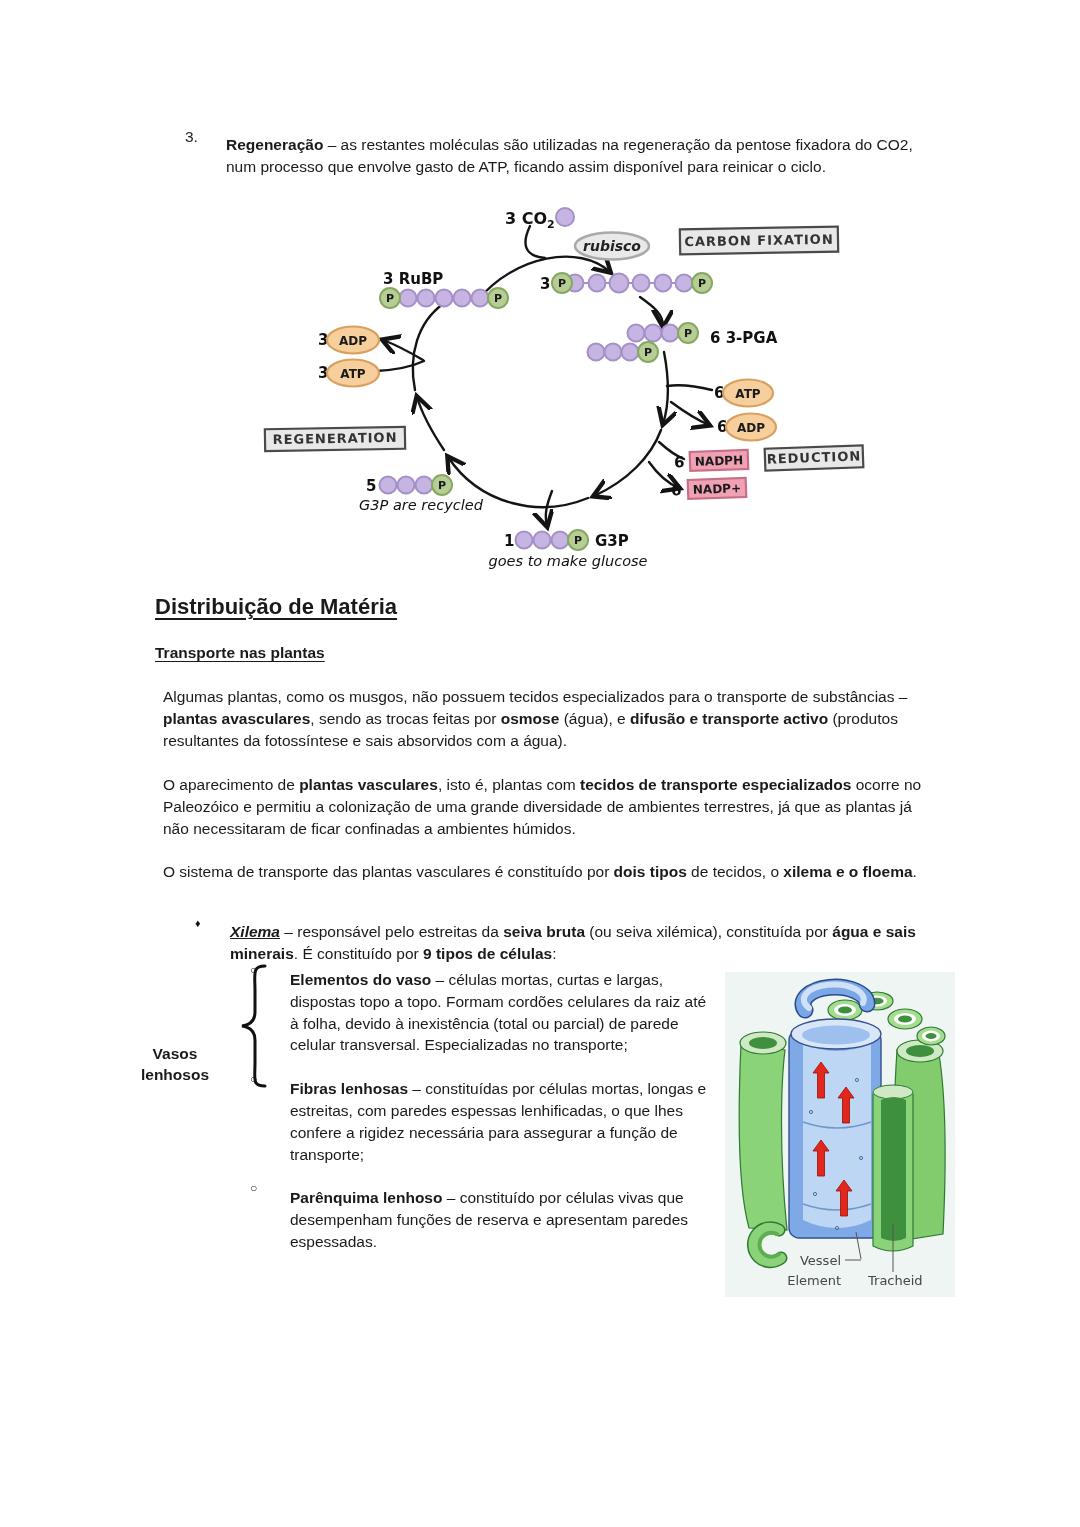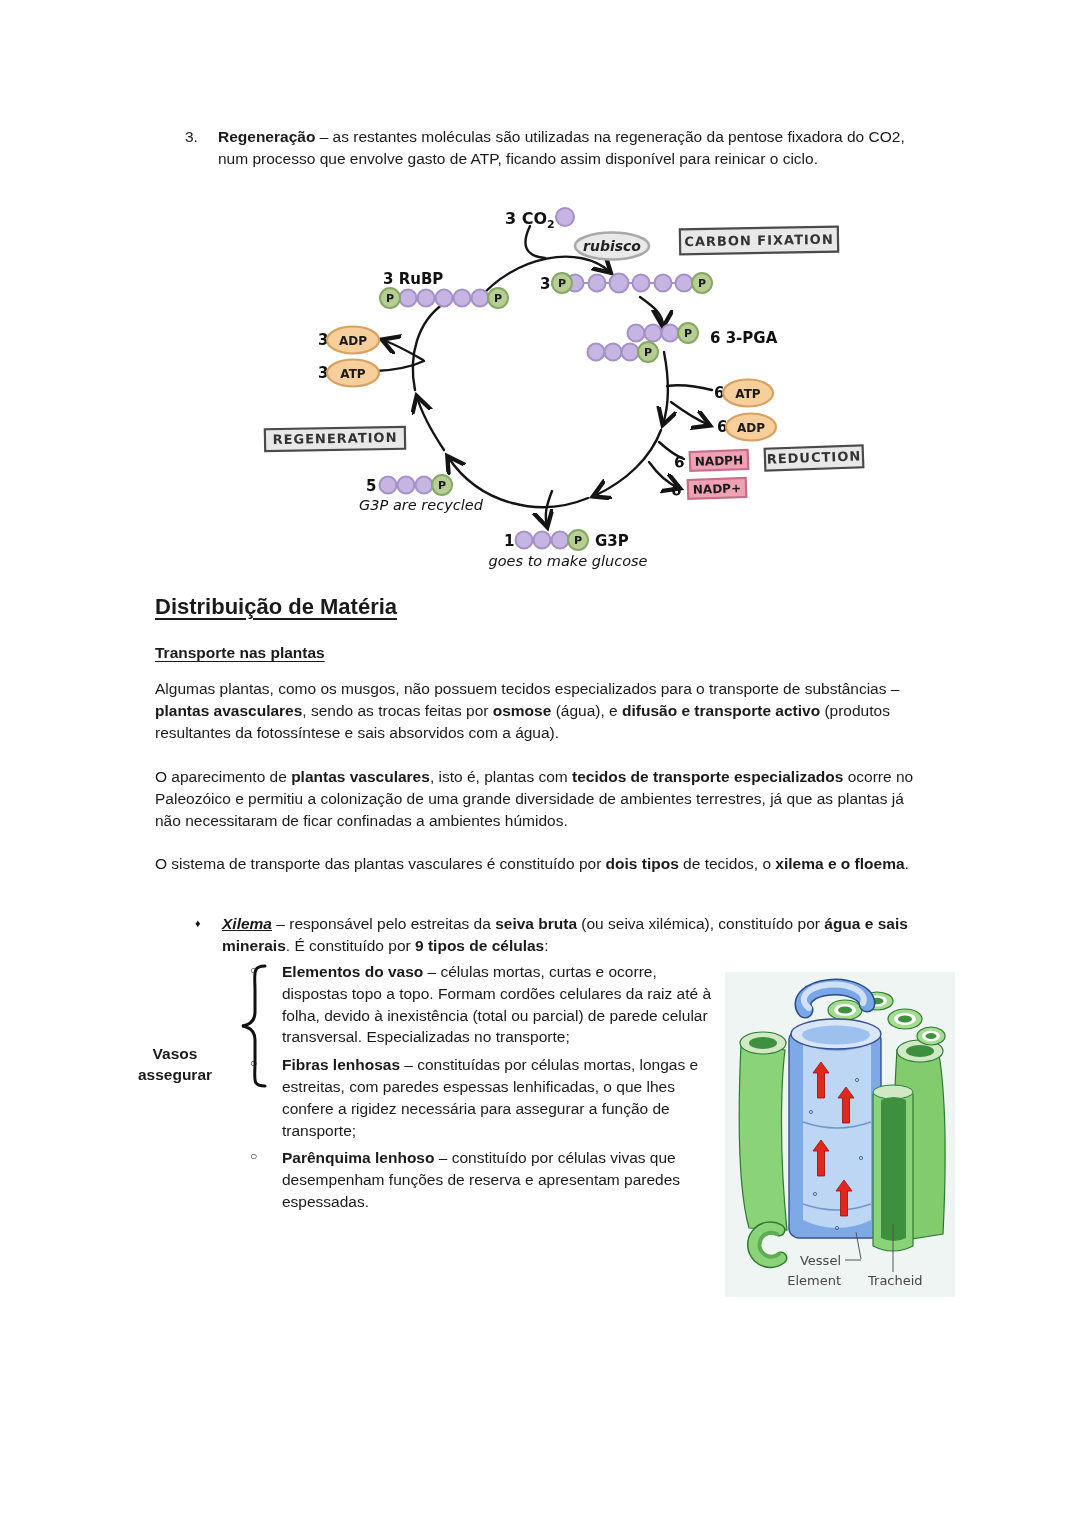--- a/index.html
+++ b/index.html
@@ -1,19 +1,19 @@
 <!DOCTYPE html>
 <html><head>
 <meta charset="utf-8">
 <style>
   html,body{margin:0;padding:0;background:#fff;}
   .page{position:relative;width:1080px;height:1527px;background:#ffffff;
         font-family:"Liberation Sans",sans-serif;color:#1a1a1a;overflow:hidden;}
   .abs{position:absolute;}
-  p{margin:0;}
+  p{margin:8px;}
   .body-text{font-size:15.5px;line-height:21.8px;}
   .b{font-weight:bold;}
   
   .li3{display:grid;grid-template-columns:33px 1fr;}
   .li3 .num{font-size:15.5px;line-height:21.8px;}
   
   .h1{font-size:22px;font-weight:600;text-decoration:underline;text-underline-offset:4px;}
   .h2{font-size:15.5px;font-weight:bold;text-decoration:underline;text-underline-offset:3px;}
   
   .xrow{display:grid;grid-template-columns:27px 1fr;}
@@ -217,38 +217,38 @@
   <div class="abs h2" style="left:155px;top:644px;">Transporte nas plantas</div>
 
   <p class="abs body-text" style="left:155px;top:678px;width:778px;"><span>Algumas plantas, como os musgos, não possuem tecidos especializados para o transporte de substâncias – </span><b class="b">plantas avasculares</b><span>, sendo as trocas feitas por </span><b class="b">osmose</b><span> (água), e </span><b class="b">difusão e transporte activo</b><span> (produtos resultantes da fotossíntese e sais absorvidos com a água).</span></p>
 
   <p class="abs body-text" style="left:155px;top:766px;width:778px;"><span>O aparecimento de </span><b class="b">plantas vasculares</b><span>, isto é, plantas com </span><b class="b">tecidos de transporte especializados</b><span> ocorre no Paleozóico e permitiu a colonização de uma grande diversidade de ambientes terrestres, já que as plantas já não necessitaram de ficar confinadas a ambientes húmidos.</span></p>
 
   <p class="abs body-text" style="left:155px;top:853px;width:778px;"><span>O sistema de transporte das plantas vasculares é constituído por </span><b class="b">dois tipos</b><span> de tecidos, o </span><b class="b">xilema e o floema</b><span>.</span></p>
 
   <div class="abs xrow" style="left:195px;top:913px;width:735px;">
     <span class="diamond">♦</span>
-    <p class="body-text"><b class="xname">Xilema</b><span> – responsável pelo estreitas da </span><b class="b">seiva bruta</b><span> (ou seiva xilémica), constituído por </span><b class="b">água e sais minerais</b><span>. É constituído por </span><b class="b">9 tipos de células</b><span>:</span></p>
+    <p class="body-text"><b class="xname">Xilema</b><span> – responsável pelo estreitas da </span><b class="b">seiva bruta</b><span> (ou seiva xilémica), constituída por </span><b class="b">água e sais minerais</b><span>. É constituído por </span><b class="b">9 tipos de células</b><span>:</span></p>
   </div>
 
   <div class="abs" style="left:155px;top:958px;width:805px;height:400px;">
 
     <div class="abs side-label" style="left:-28px;top:46px;width:96px;">
       <div>Vasos</div>
-      <div>assegurar</div>
+      <div>lenhosos</div>
     </div>
 
     <svg class="abs" style="left:84px;top:6px;" width="30" height="124" viewBox="0 0 30 124">
       <path d="M26,2 C13,2 16,10 16,27 L16,48 C16,58 10,61 3,62 C10,63 16,66 16,76 L16,98 C16,116 13,122 26,122" fill="none" stroke="#111" stroke-width="3" stroke-linecap="round"></path>
     </svg>
 
     <div class="sublist-items" style="padding-top:3px;">
       <div class="subitem">
         <span class="obullet">○</span>
-        <p class="body-text"><b class="b">Elementos do vaso</b><span> – células mortas, curtas e ocorre, dispostas topo a topo. Formam cordões celulares da raiz até à folha, devido à inexistência (total ou parcial) de parede celular transversal. Especializadas no transporte;</span></p>
+        <p class="body-text"><b class="b">Elementos do vaso</b><span> – células mortas, curtas e largas, dispostas topo a topo. Formam cordões celulares da raiz até à folha, devido à inexistência (total ou parcial) de parede celular transversal. Especializadas no transporte;</span></p>
       </div>
       <div class="subitem">
         <span class="obullet">○</span>
         <p class="body-text"><b class="b">Fibras lenhosas</b><span> – constituídas por células mortas, longas e estreitas, com paredes espessas lenhificadas, o que lhes confere a rigidez necessária para assegurar a função de transporte;</span></p>
       </div>
       <div class="subitem">
         <span class="obullet">○</span>
         <p class="body-text"><b class="b">Parênquima lenhoso</b><span> – constituído por células vivas que desempenham funções de reserva e apresentam paredes espessadas.</span></p>
       </div>
     </div>

